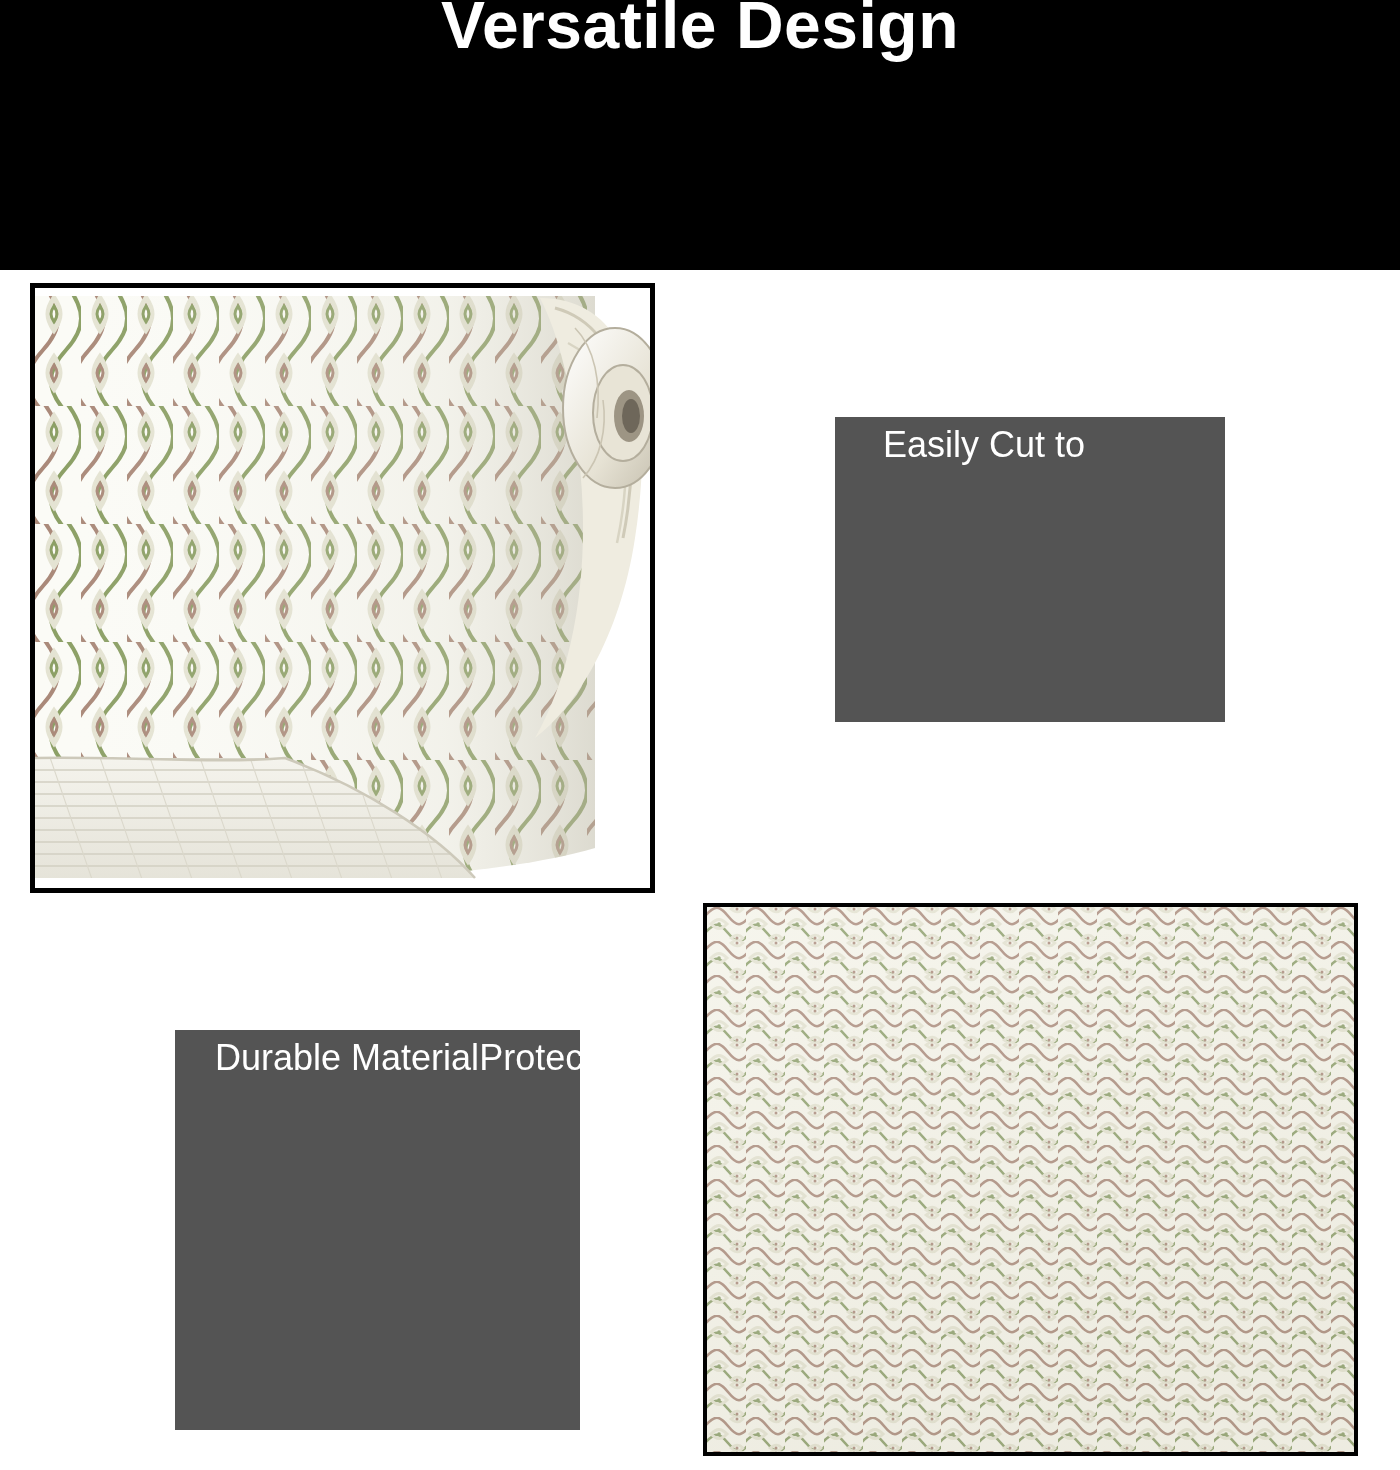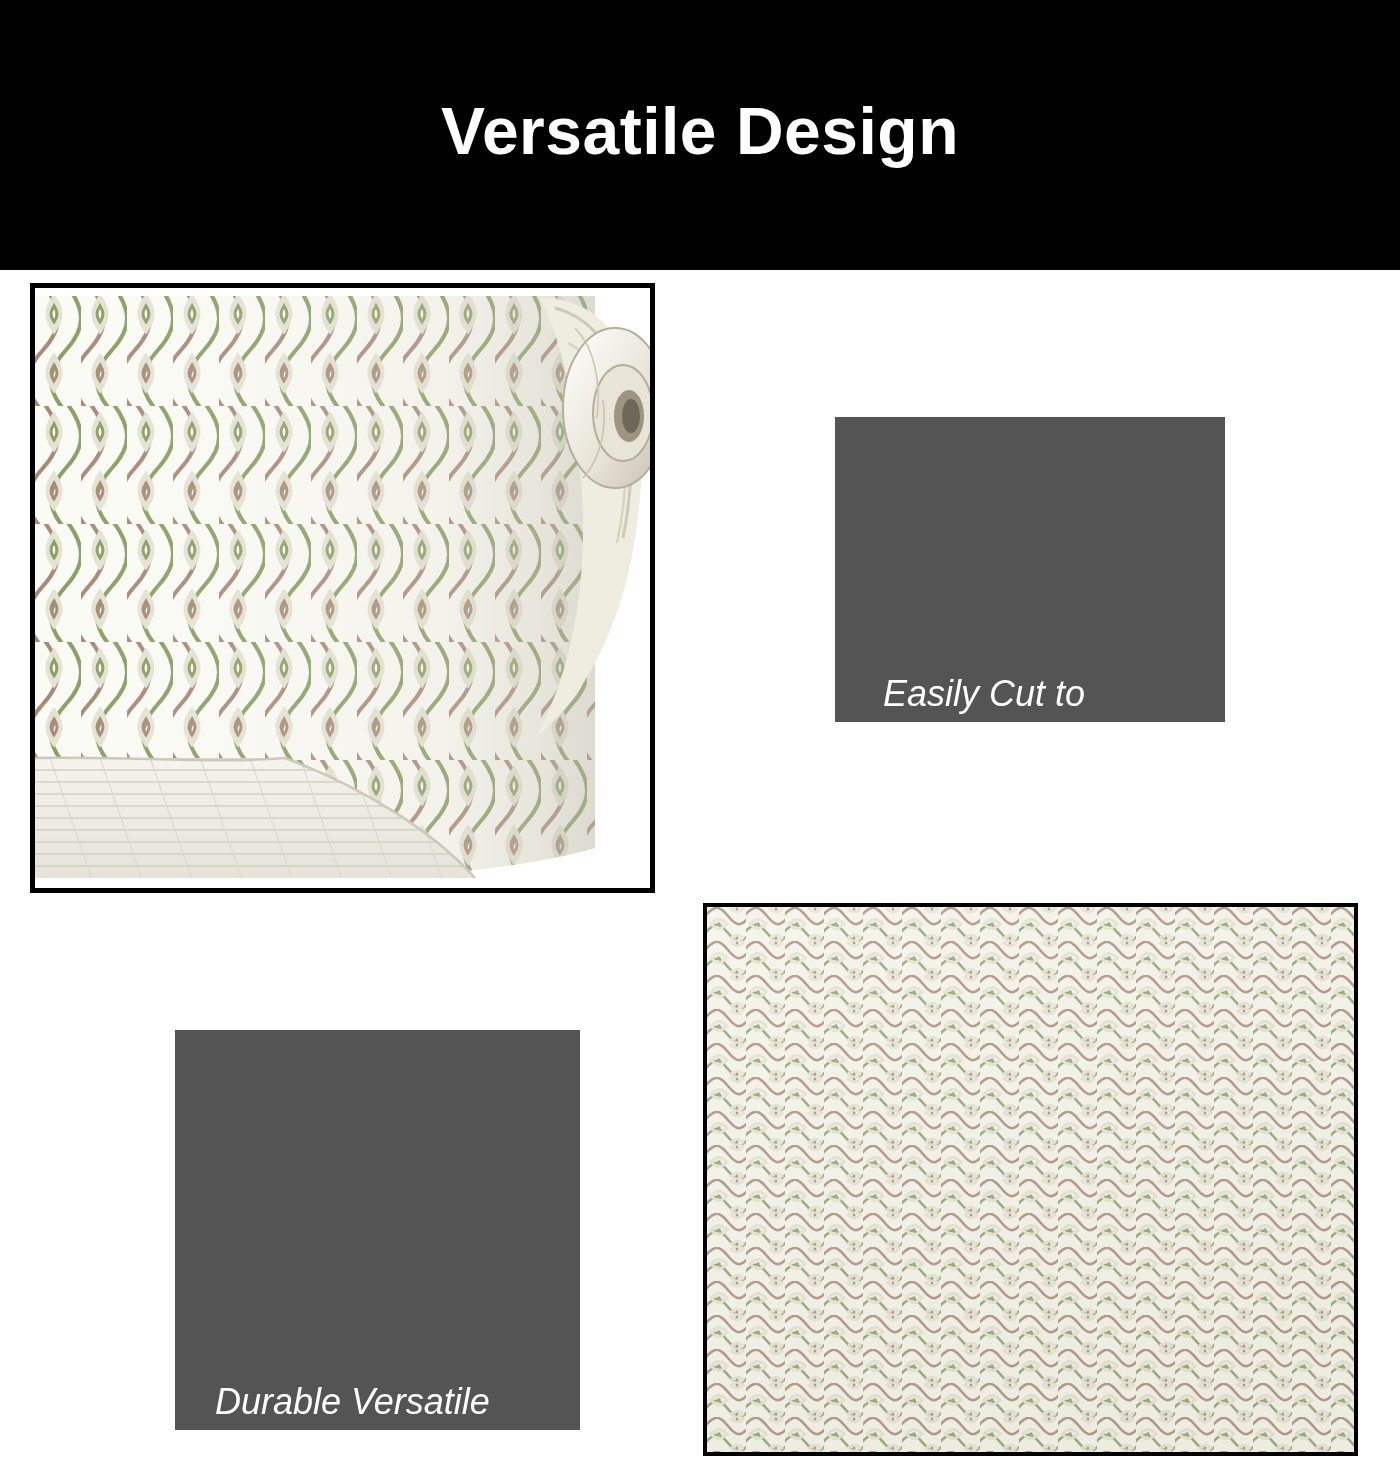--- a/index.html
+++ b/index.html
@@ -17,21 +17,21 @@
 
   
   #header-banner {
     position: absolute;
     left: 0;
     top: 0;
     width: 1400px;
     height: 270px;
     background: #000000;
     display: flex;
-    align-items: center;
+    align-items: flex-start;
     justify-content: center;
   }
   #header-title {
     color: #ffffff;
     font-size: 66px;
     font-weight: bold;
     letter-spacing: 0.5px;
     line-height: 1;
     text-align: center;
     margin-top: -8px;
@@ -52,24 +52,22 @@
   .roll-canvas {
     position: absolute;
     inset: 0;
   }
 
   
   .caption-box {
     position: absolute;
     background: #545454;
     display: flex;
-    flex-direction: column;
-    justify-content: flex-end;
+    justify-content: flex-start;
     box-sizing: border-box;
-    font-style: italic;
   }
   .caption-line {
     color: #ffffff;
     font-size: 36px;
     line-height: 1.55;
     white-space: nowrap;
   }
   #caption-cut {
     left: 835px;
     top: 417px;
@@ -202,21 +200,22 @@
     </g>
     <path d="M0 470 C 90 468, 180 476, 250 470 C 330 500, 400 545, 440 590" fill="none" stroke="#cdc9ba" stroke-width="2.5"></path>
   </svg>
 </div>
 
 <div class="caption-box" id="caption-cut">
   <div class="caption-line">Easily Cut to</div>
 </div>
 
 <div class="caption-box" id="caption-durable">
-  <div class="caption-line">Durable Versatile</div>
+  <div class="caption-line">Durable Material</div>
+  <div class="caption-line">Protects, and</div>
 </div>
 
 <div id="swatch-panel">
   <svg class="swatch-canvas" viewBox="0 0 647 545" preserveAspectRatio="none">
     <defs>
       <pattern id="ikatFlat" width="39" height="34" patternUnits="userSpaceOnUse">
         <rect width="39" height="34" fill="#f4f3e9"></rect>
 
         <path d="M-2 9 C 8 -2, 12 -2, 21 9 C 30 20, 34 20, 43 9" fill="none" stroke="#aa8b7c" stroke-width="2.6"></path>
         <path d="M-2 26 C 8 15, 12 15, 21 26 C 30 37, 34 37, 43 26" fill="none" stroke="#8d9f6c" stroke-width="2.6"></path>

